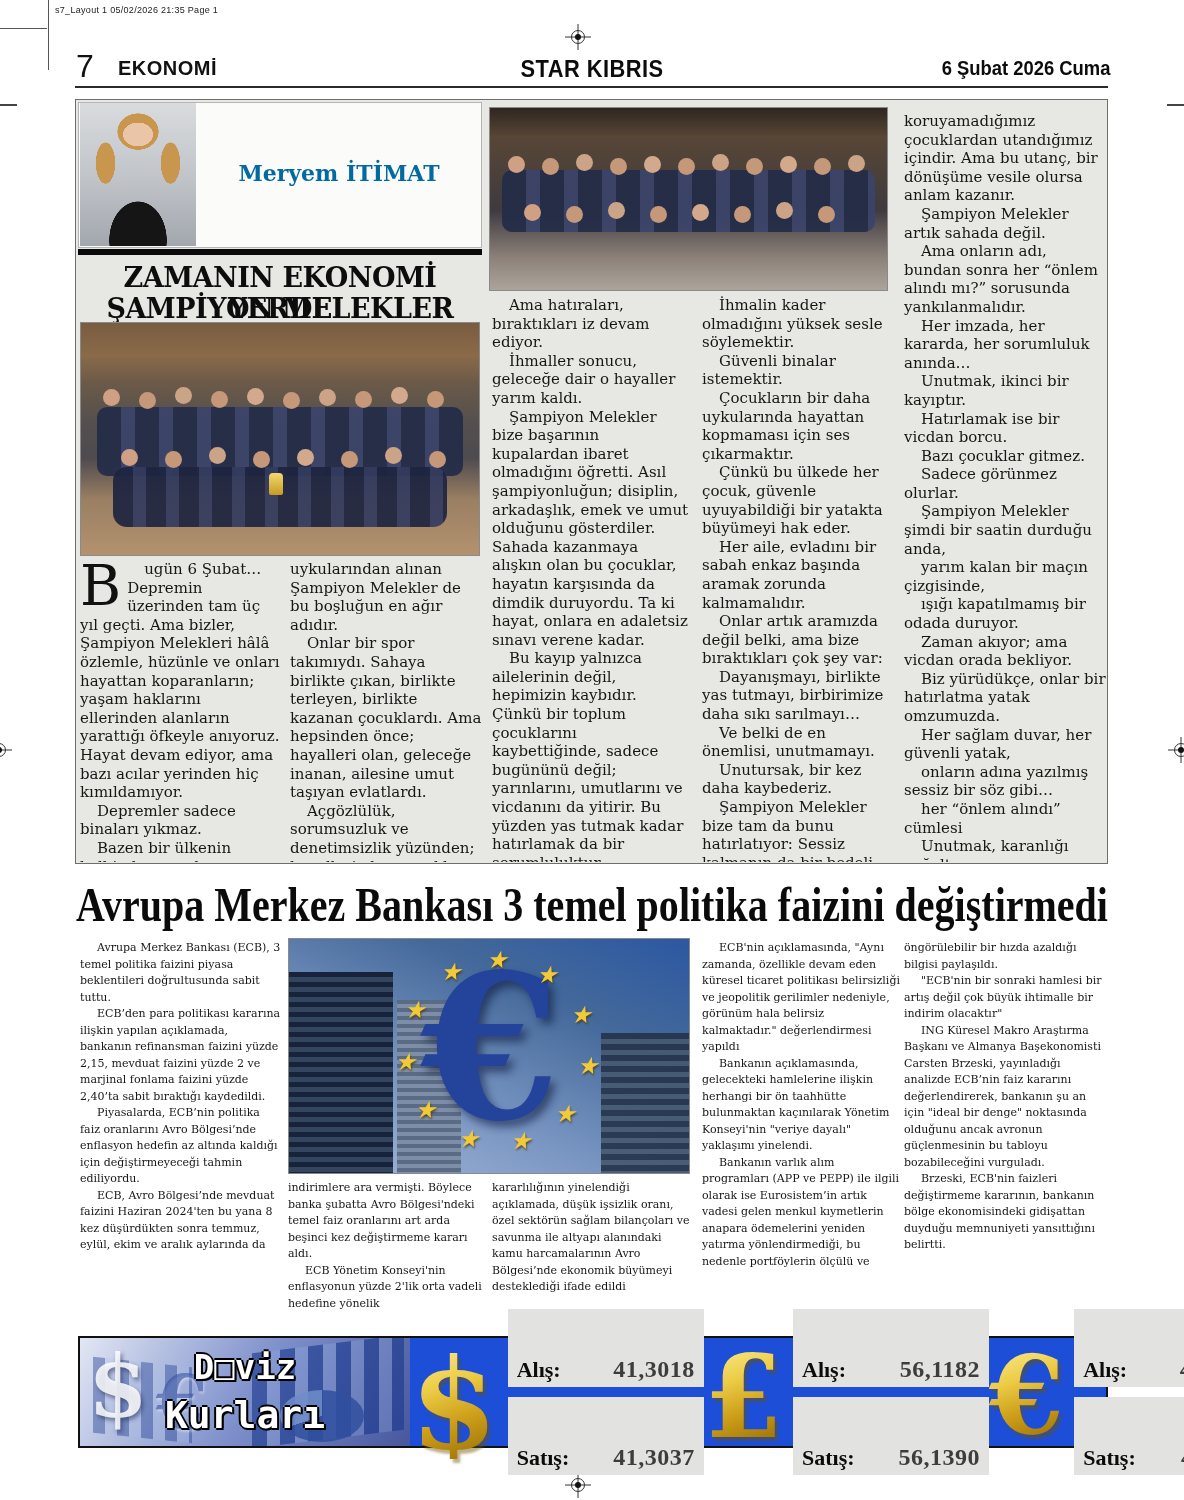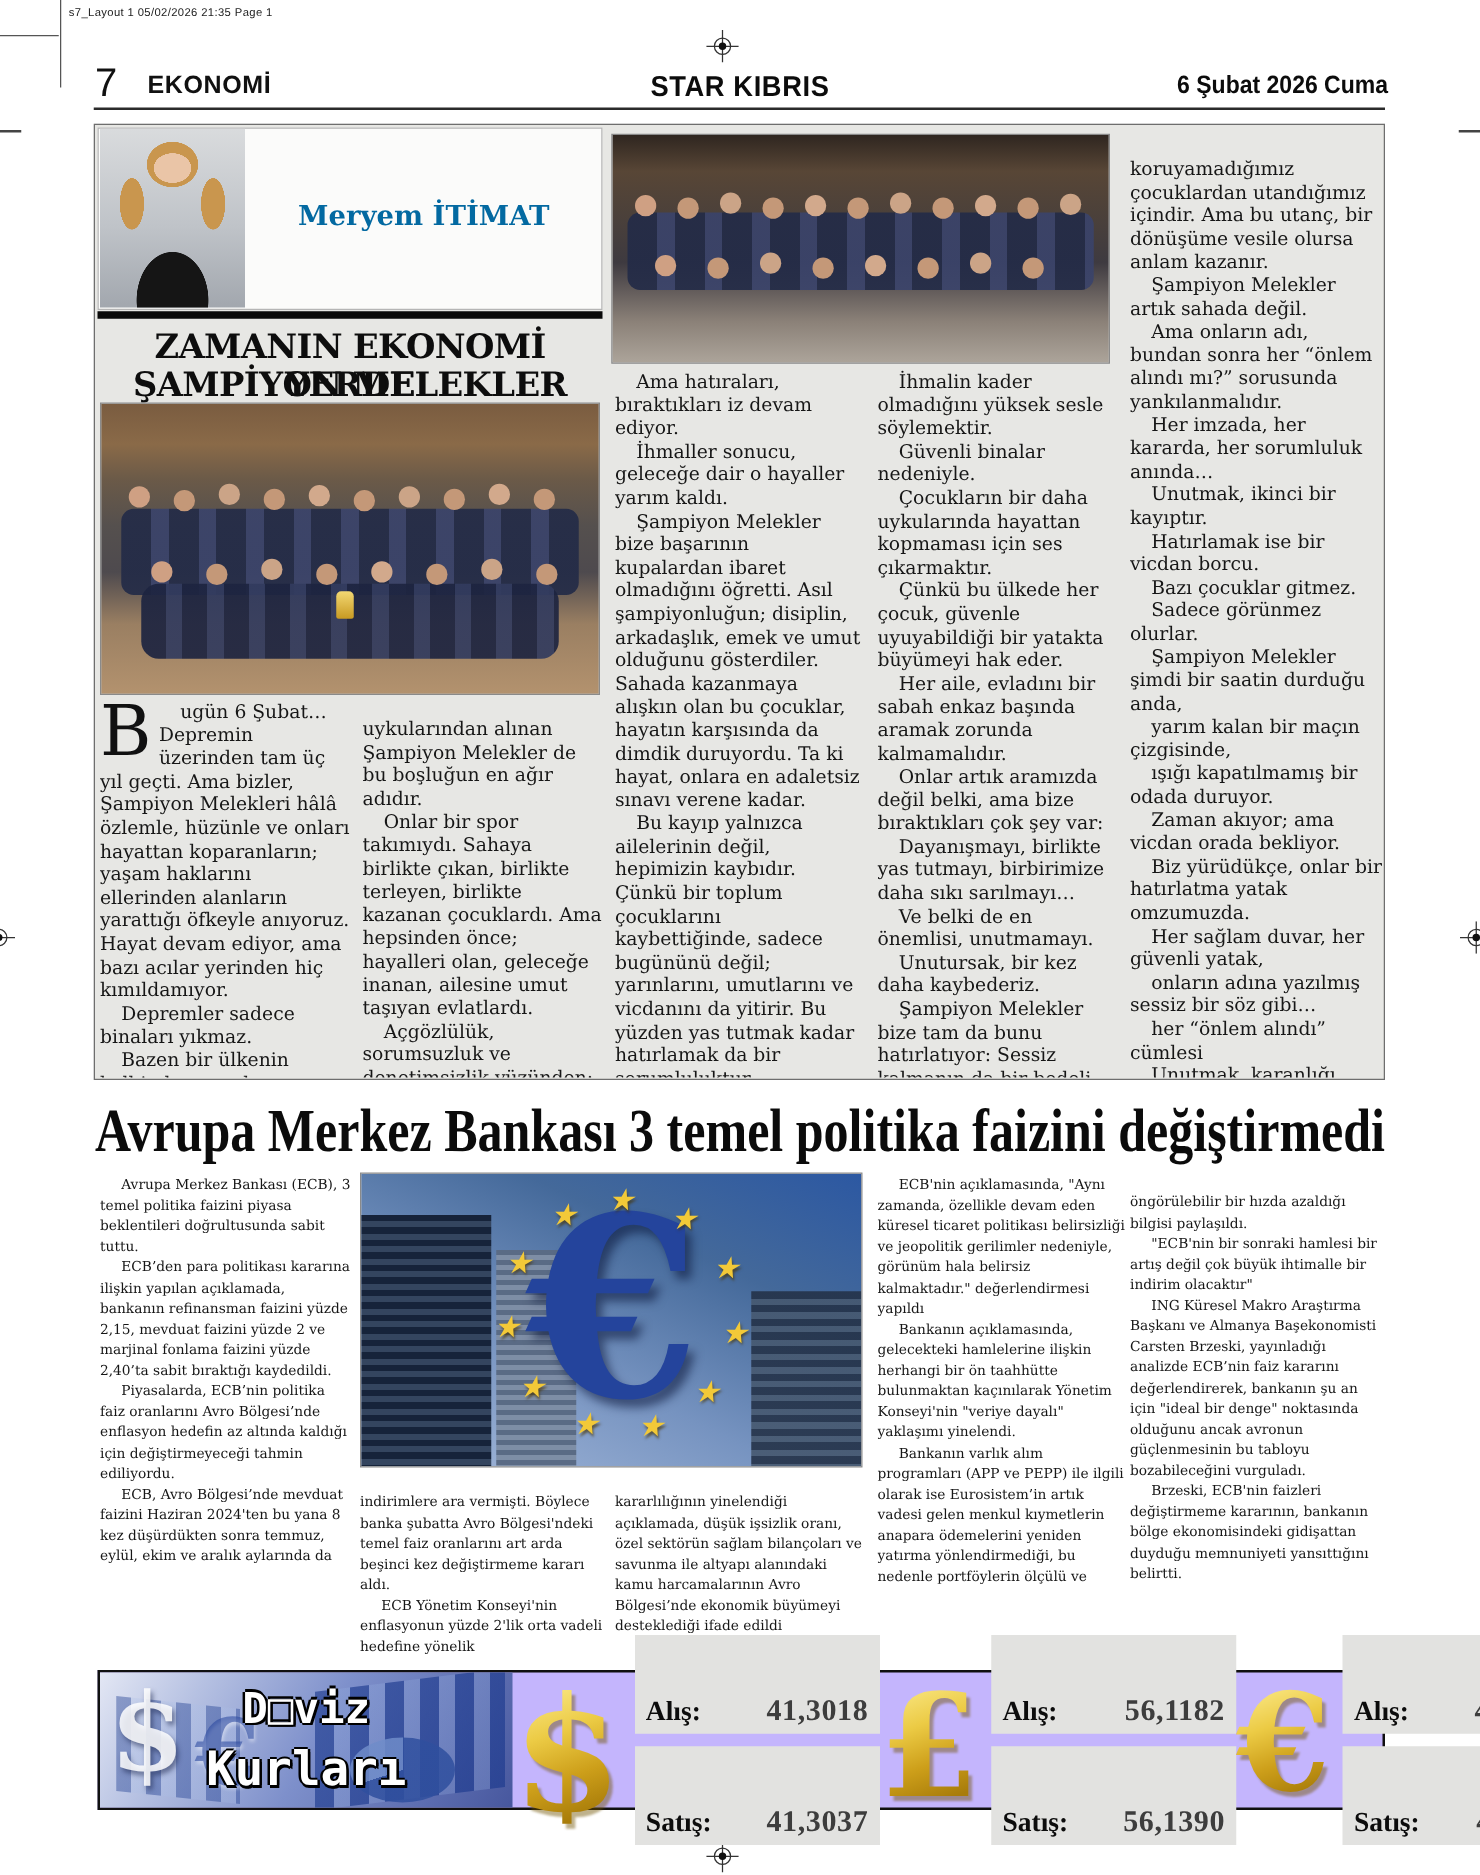--- a/index.html
+++ b/index.html
@@ -26,21 +26,21 @@
   .graybox{left:75px;top:99px;width:1033px;height:765px;background:#e7e7e4;border:1px solid #6e6e6e;box-sizing:border-box;}
   .authorbox{left:78px;top:102px;width:404px;height:146px;background:#fbfbfa;border:1px solid #b5b5b5;box-sizing:border-box;}
   .authorname{left:198px;top:160px;width:282px;text-align:center;font:700 22px "DejaVu Serif",serif;color:#0369a1;}
   .authorbar{left:78px;top:249px;width:404px;height:6px;background:#0a0a0a;}
   .op-hl{left:78px;width:404px;text-align:center;font:700 27px "DejaVu Serif",serif;color:#0d0d0d;letter-spacing:-.5px;}
   .op-hl1{top:262px;} .op-hl2{top:293px;}
 
   
   .col{overflow:hidden;font-size:15px;line-height:18.6px;text-align:left;}
   .col p{margin:0;text-indent:17px;}
-  .col.cont p:first-child{text-indent:0;margin-top:14px;}
+  .col.cont p:first-child{text-indent:0;}
   .dropcap{float:left;font:400 56px/44px "DejaVu Serif",serif;color:#111;padding:4px 6px 0 0;}
   .ecbcol{font-size:11px;line-height:16.5px;}
 
   .opc1{left:80px;top:560px;width:202px;height:302px;}
   .opc2{left:290px;top:560px;width:192px;height:302px;}
   .opc3{left:492px;top:296px;width:197px;height:566px;}
   .opc4{left:702px;top:296px;width:196px;height:566px;}
   .opc5{left:904px;top:112px;width:202px;height:750px;}
 
   
@@ -84,21 +84,21 @@
   .ecb-hl-wrap{left:76px;top:874px;width:1032px;height:60px;}
   .ecb-hl{font-family:"Liberation Serif",serif;font-weight:700;font-size:49px;fill:#0b0b0b;}
   .ecbc1{left:80px;top:940px;width:202px;height:388px;}
   .ecbc2{left:288px;top:1180px;width:200px;height:148px;}
   .ecbc3{left:492px;top:1180px;width:198px;height:148px;}
   .ecbc4{left:702px;top:940px;width:200px;height:388px;}
   .ecbc5{left:904px;top:940px;width:204px;height:388px;}
 
   
   .curbar{left:78px;top:1336px;width:1030px;height:112px;border:2px solid #101010;box-sizing:border-box;
-          display:flex;align-items:center;background:#c4b5fd;}
+          display:flex;align-items:center;background:#1d4ed8;}
   .curimg{position:relative;width:330px;height:100%;flex:none;overflow:hidden;
     background:linear-gradient(120deg,#e3e7f4 0%,#b6c1e2 22%,#7e90cb 52%,#47579e 100%);}
   .bars{position:absolute;left:52%;right:2%;top:6%;bottom:6%;transform:skewY(-7deg);
     background:repeating-linear-gradient(90deg,rgba(25,55,140,.62) 0 15px,rgba(150,175,225,.28) 15px 28px);}
   .bars2{position:absolute;left:4%;width:30%;top:22%;bottom:8%;transform:skewY(6deg);
     background:repeating-linear-gradient(90deg,rgba(40,70,150,.45) 0 12px,rgba(170,190,230,.25) 12px 24px);}
   .ghost-usd::before{content:"$";position:absolute;left:8px;top:6px;font:700 86px/1 "DejaVu Serif",serif;
     color:rgba(255,255,255,.85);text-shadow:2px 3px 4px rgba(20,30,70,.5);}
   .ghost-eur::before{content:"€";position:absolute;left:76px;top:28px;font:700 74px/1 "DejaVu Serif",serif;
     color:rgba(36,68,156,.55);text-shadow:1px 2px 3px rgba(255,255,255,.4);}
@@ -194,21 +194,21 @@
         <p>Açgözlülük, sorumsuzluk ve denetimsizlik yüzünden; hayalleri olan çocuklar bir sabah kum yığınlarının altında kaldı. Oysa onlar Adıyaman’a şampiyonluk için gitmişlerdi.</p>
       </div>
     <div class="abs col opc3">
         <p>Ama hatıraları, bıraktıkları iz devam ediyor.</p>
         <p>İhmaller sonucu, geleceğe dair o hayaller yarım kaldı.</p>
         <p>Şampiyon Melekler bize başarının kupalardan ibaret olmadığını öğretti. Asıl şampiyonluğun; disiplin, arkadaşlık, emek ve umut olduğunu gösterdiler. Sahada kazanmaya alışkın olan bu çocuklar, hayatın karşısında da dimdik duruyordu. Ta ki hayat, onlara en adaletsiz sınavı verene kadar.</p>
         <p>Bu kayıp yalnızca ailelerinin değil, hepimizin kaybıdır. Çünkü bir toplum çocuklarını kaybettiğinde, sadece bugününü değil; yarınlarını, umutlarını ve vicdanını da yitirir. Bu yüzden yas tutmak kadar hatırlamak da bir sorumluluktur. Hatırlamak; acıyı sürekli kanatmak için değil, bir daha yaşanmaması için gereklidir.</p>
       </div>
     <div class="abs col opc4">
         <p>İhmalin kader olmadığını yüksek sesle söylemektir.</p>
-        <p>Güvenli binalar nedeniyle.</p>
+        <p>Güvenli binalar istemektir.</p>
         <p>Çocukların bir daha uykularında hayattan kopmaması için ses çıkarmaktır.</p>
         <p>Çünkü bu ülkede her çocuk, güvenle uyuyabildiği bir yatakta büyümeyi hak eder.</p>
         <p>Her aile, evladını bir sabah enkaz başında aramak zorunda kalmamalıdır.</p>
         <p>Onlar artık aramızda değil belki, ama bize bıraktıkları çok şey var:</p>
         <p>Dayanışmayı, birlikte yas tutmayı, birbirimize daha sıkı sarılmayı…</p>
         <p>Ve belki de en önemlisi, unutmamayı.</p>
         <p>Unutursak, bir kez daha kaybederiz.</p>
         <p>Şampiyon Melekler bize tam da bunu hatırlatıyor: Sessiz kalmanın da bir bedeli vardır.</p>
       </div>
     <div class="abs col cont opc5">

